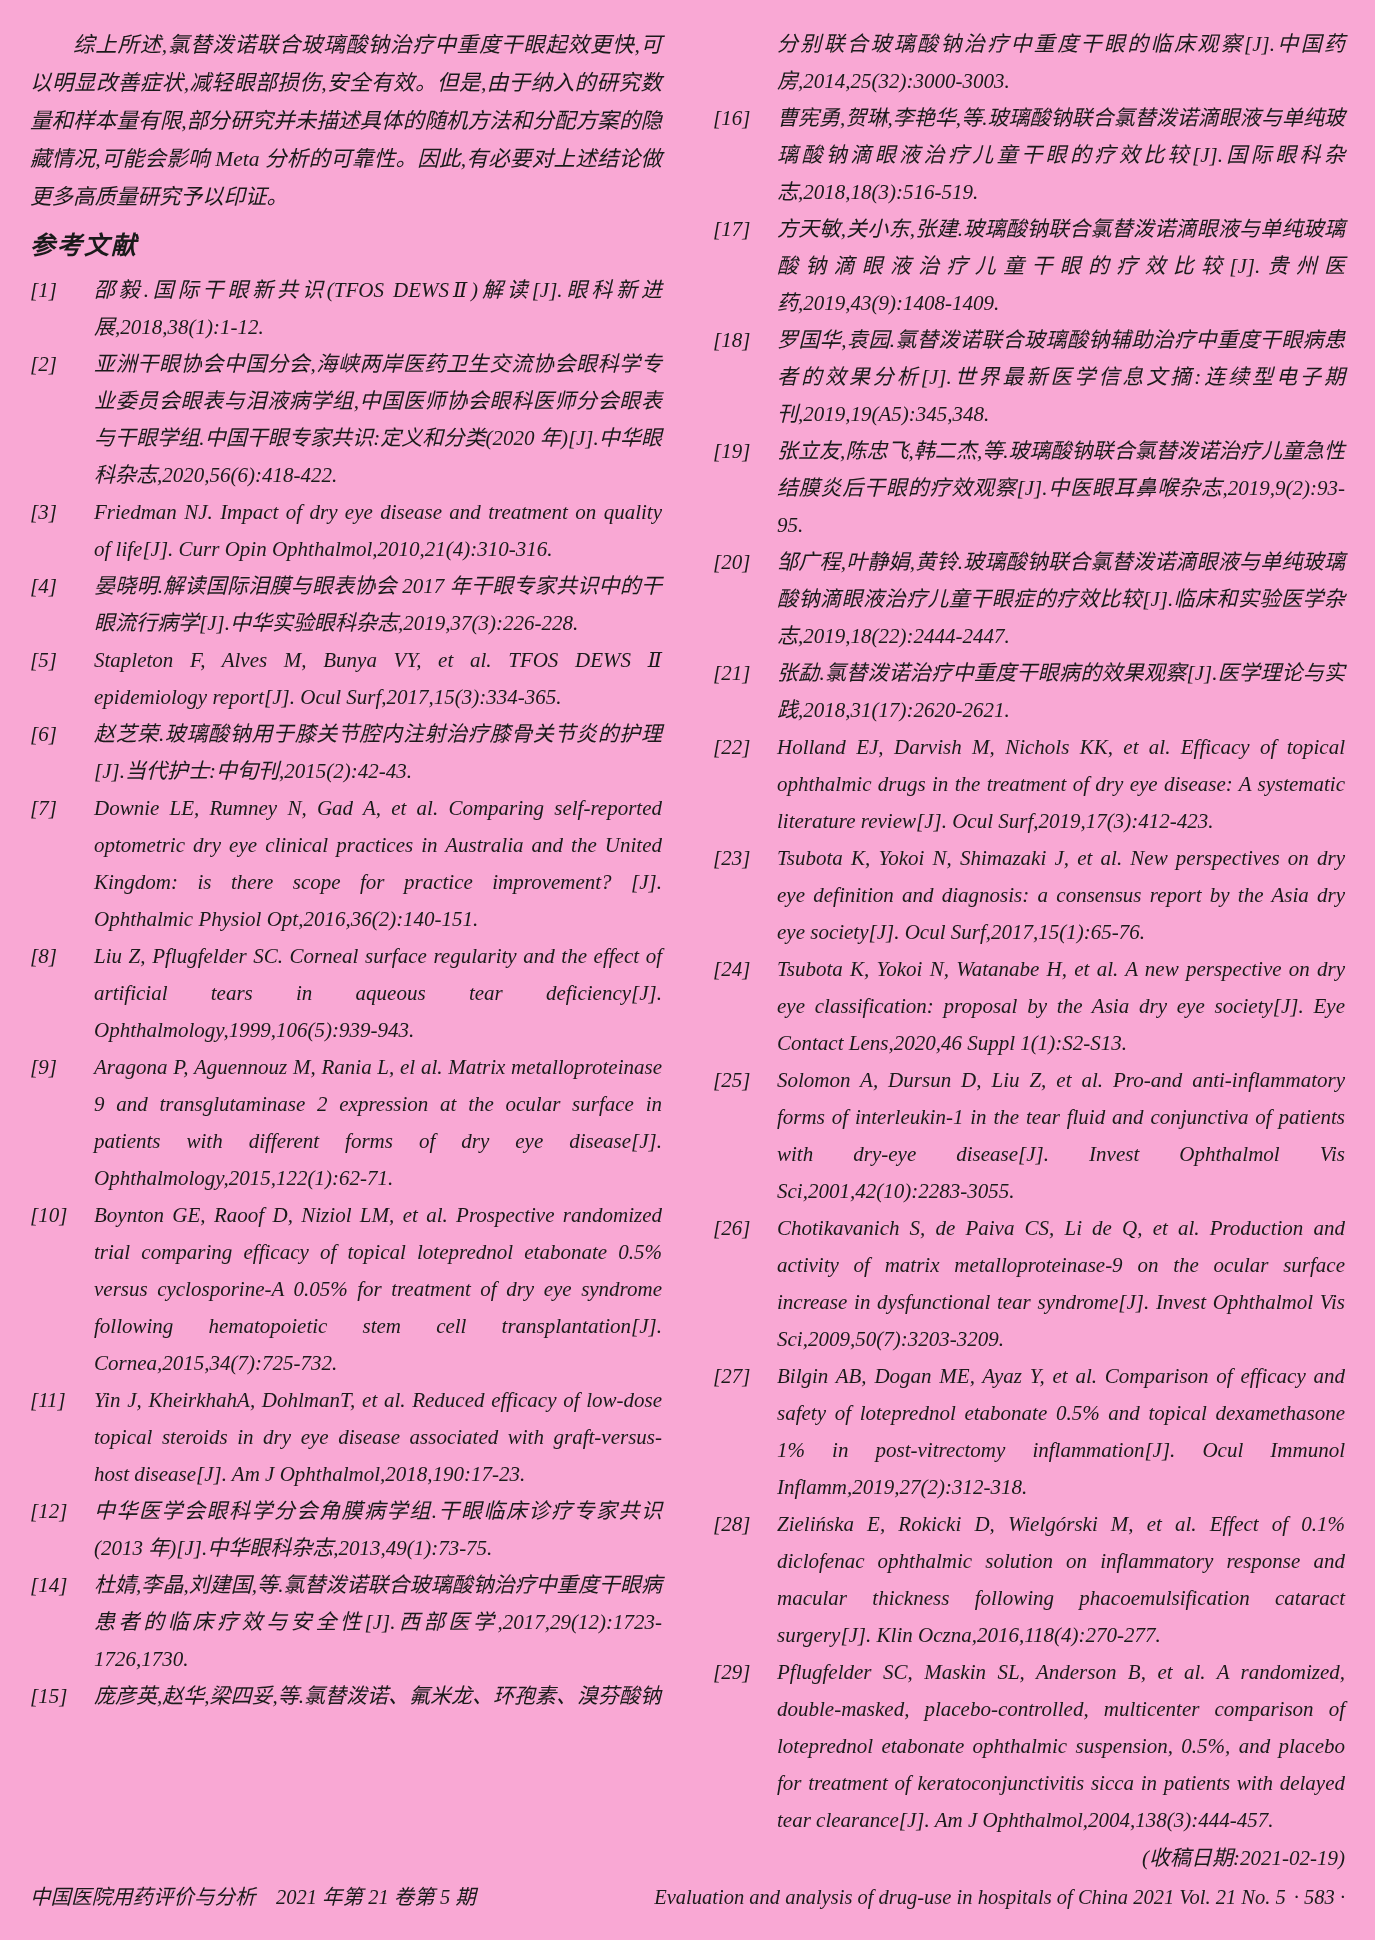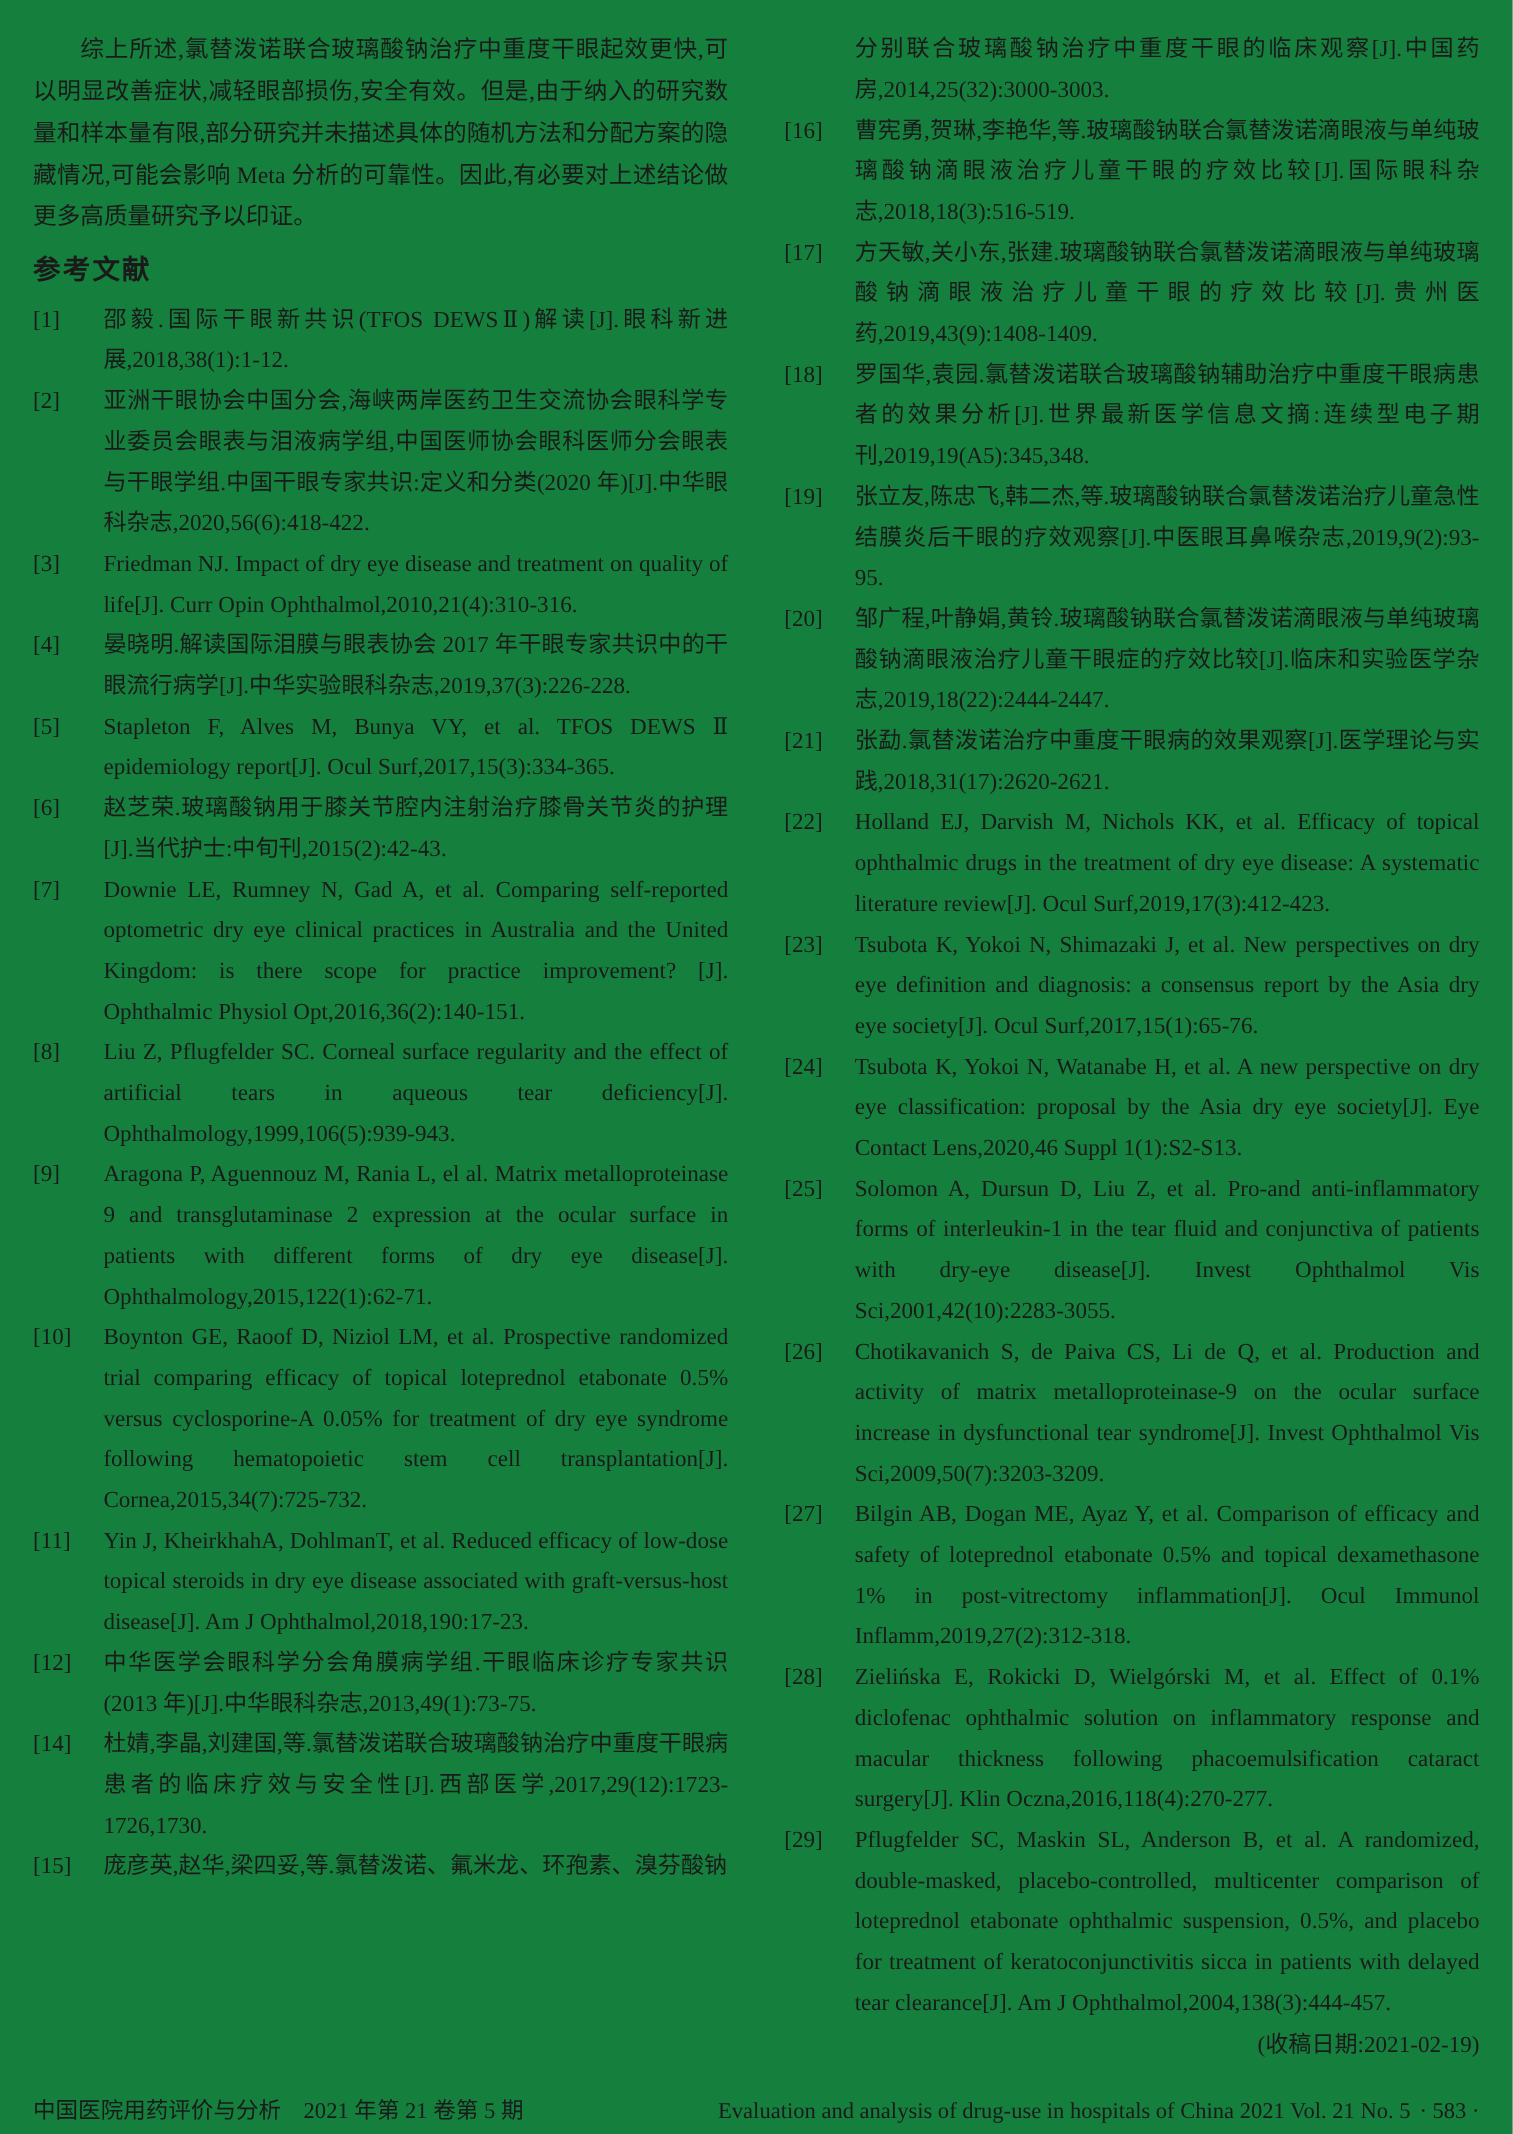--- a/index.html
+++ b/index.html
@@ -1,24 +1,25 @@
 <!DOCTYPE html>
 <html lang="zh-CN"><head>
 <meta charset="utf-8">
 <style>
   html, body { margin: 0; padding: 0; }
   .page {
     position: relative;
     width: 1375px;
     height: 1940px;
-    background: #15803d;
+    background: #f9a8d4;
     color: #1a1a1a;
     font-family: "Liberation Serif", "DejaVu Serif", serif;
     overflow: hidden;
     box-sizing: border-box;
+    font-style: italic;
   }
   .columns {
     display: flex;
     gap: 51px;
     padding: 26px 30px 0 30px;
   }
   .col { width: 632px; flex: 0 0 632px; }
   .conclusion {
     margin: 0;
     font-size: 21.5px;
@@ -41,21 +42,21 @@
   .received {
     margin: 1px 0 0 0;
     font-size: 21px;
     line-height: 37px;
     text-align: right;
   }
   .footer {
     position: absolute;
     left: 30px;
     right: 30px;
-    bottom: 8px;
+    bottom: 30px;
     display: flex;
     justify-content: space-between;
     align-items: baseline;
     font-size: 20.5px;
     line-height: 26px;
   }
   .footer-left { white-space: nowrap; }
   .footer-right { white-space: nowrap; }
   .footer-right .pageno { margin-left: 8px; }
 </style>

